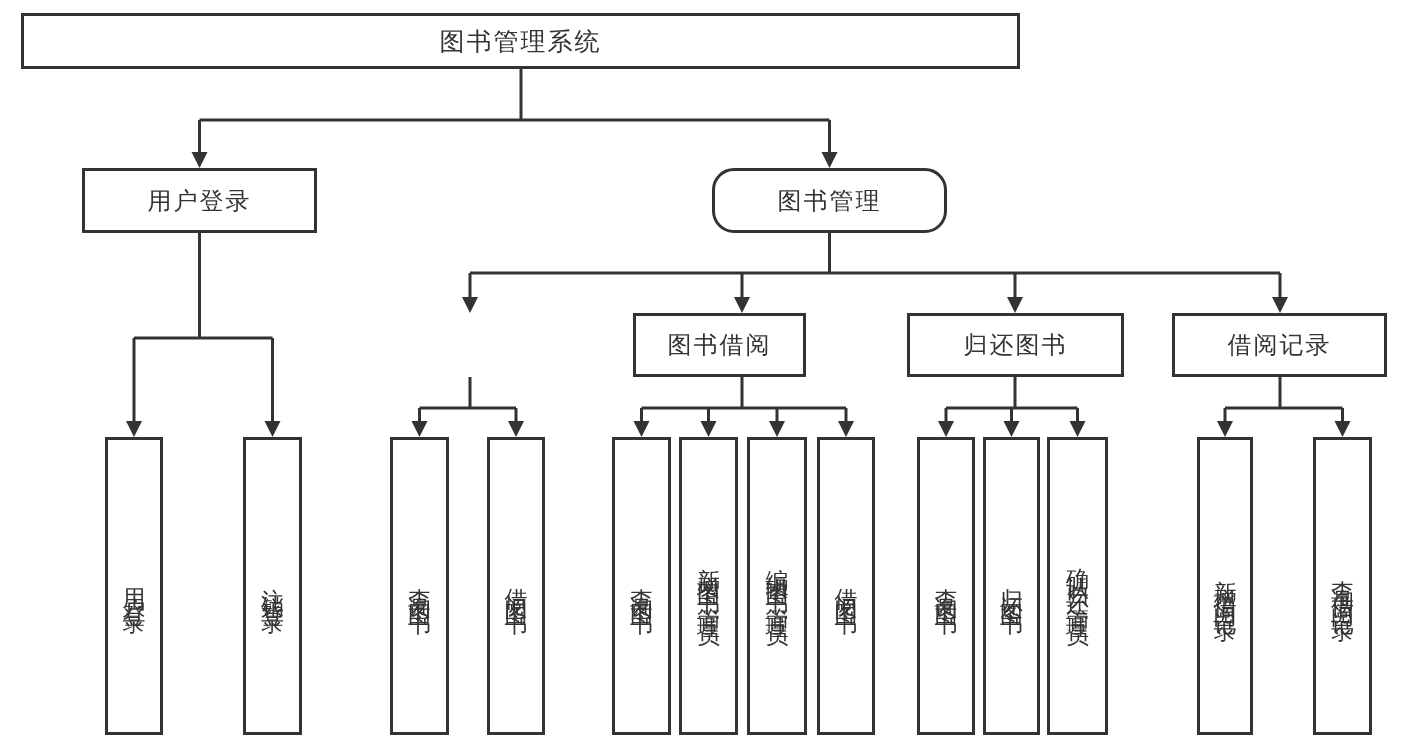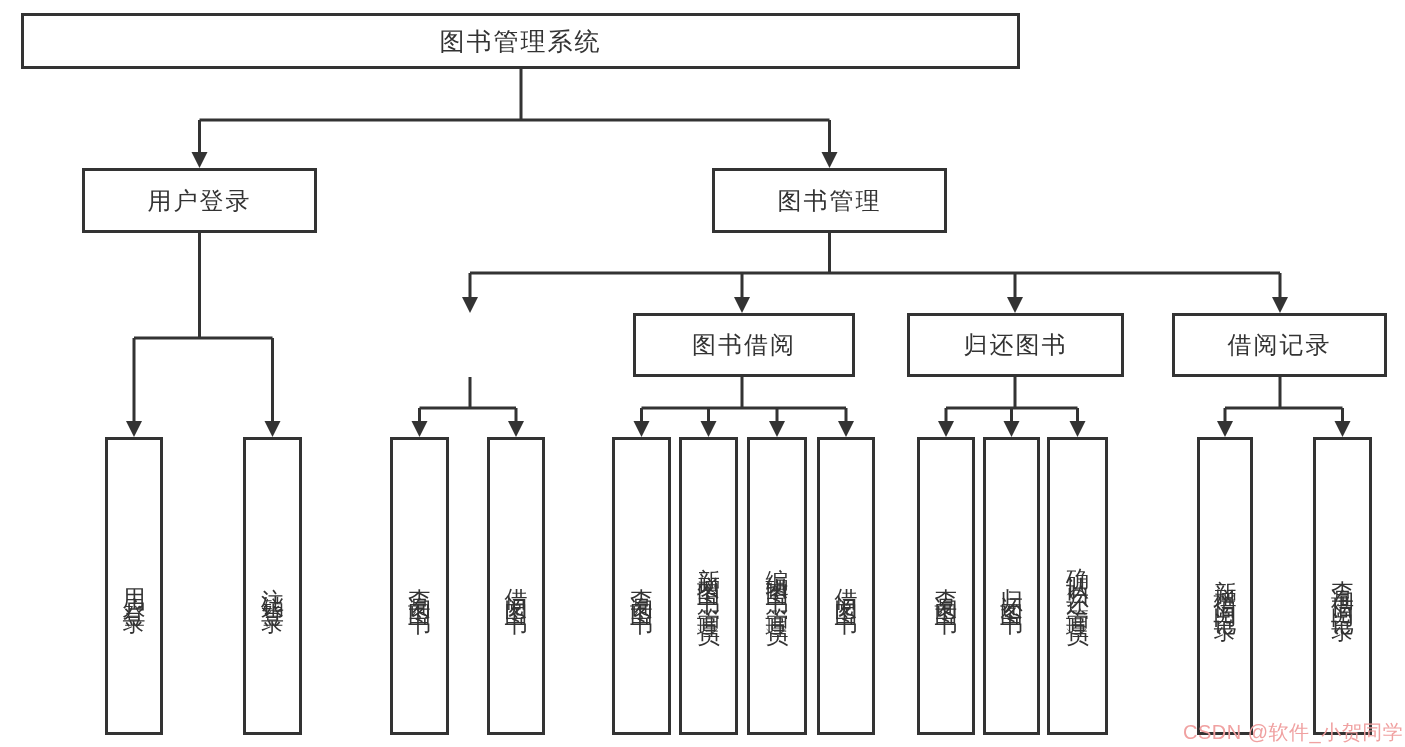--- a/index.html
+++ b/index.html
@@ -103,25 +103,25 @@
     </g>
   </svg>
 
   <div class="box" style="left:21px;top:13px;width:999px;height:56px;">
     <span class="hlabel root">图书管理系统</span>
   </div>
 
   <div class="box" style="left:82px;top:168px;width:235px;height:65px;">
     <span class="hlabel">用户登录</span>
   </div>
-  <div class="box" style="left:712px;top:168px;width:235px;height:65px;">
+  <div class="box" style="left:712px;top:168px;width:235px;height:65px;border-radius:22px;">
     <span class="hlabel">图书管理</span>
   </div>
 
-  <div class="box" style="left:633px;top:313px;width:222px;height:64px;text-align:center;">
+  <div class="box" style="left:633px;top:313px;width:173px;height:64px;text-align:center;">
     <span class="hlabel">图书借阅</span>
   </div>
   <div class="box" style="left:907px;top:313px;width:217px;height:64px;">
     <span class="hlabel">归还图书</span>
   </div>
   <div class="box" style="left:1172px;top:313px;width:215px;height:64px;">
     <span class="hlabel">借阅记录</span>
   </div>
 
   <div class="box" style="left:105px;top:437px;width:58px;height:298px;">
@@ -161,14 +161,13 @@
     <span class="vlabel">确认归还（管理员）</span>
   </div>
 
   <div class="box" style="left:1197px;top:437px;width:56px;height:298px;">
     <span class="vlabel">新增借阅记录</span>
   </div>
   <div class="box" style="left:1313px;top:437px;width:59px;height:298px;">
     <span class="vlabel">查询借阅记录</span>
   </div>
 
-  <div id="watermark">CSDN @软件_小贺同学</div>
 </div>
 
 </body></html>

